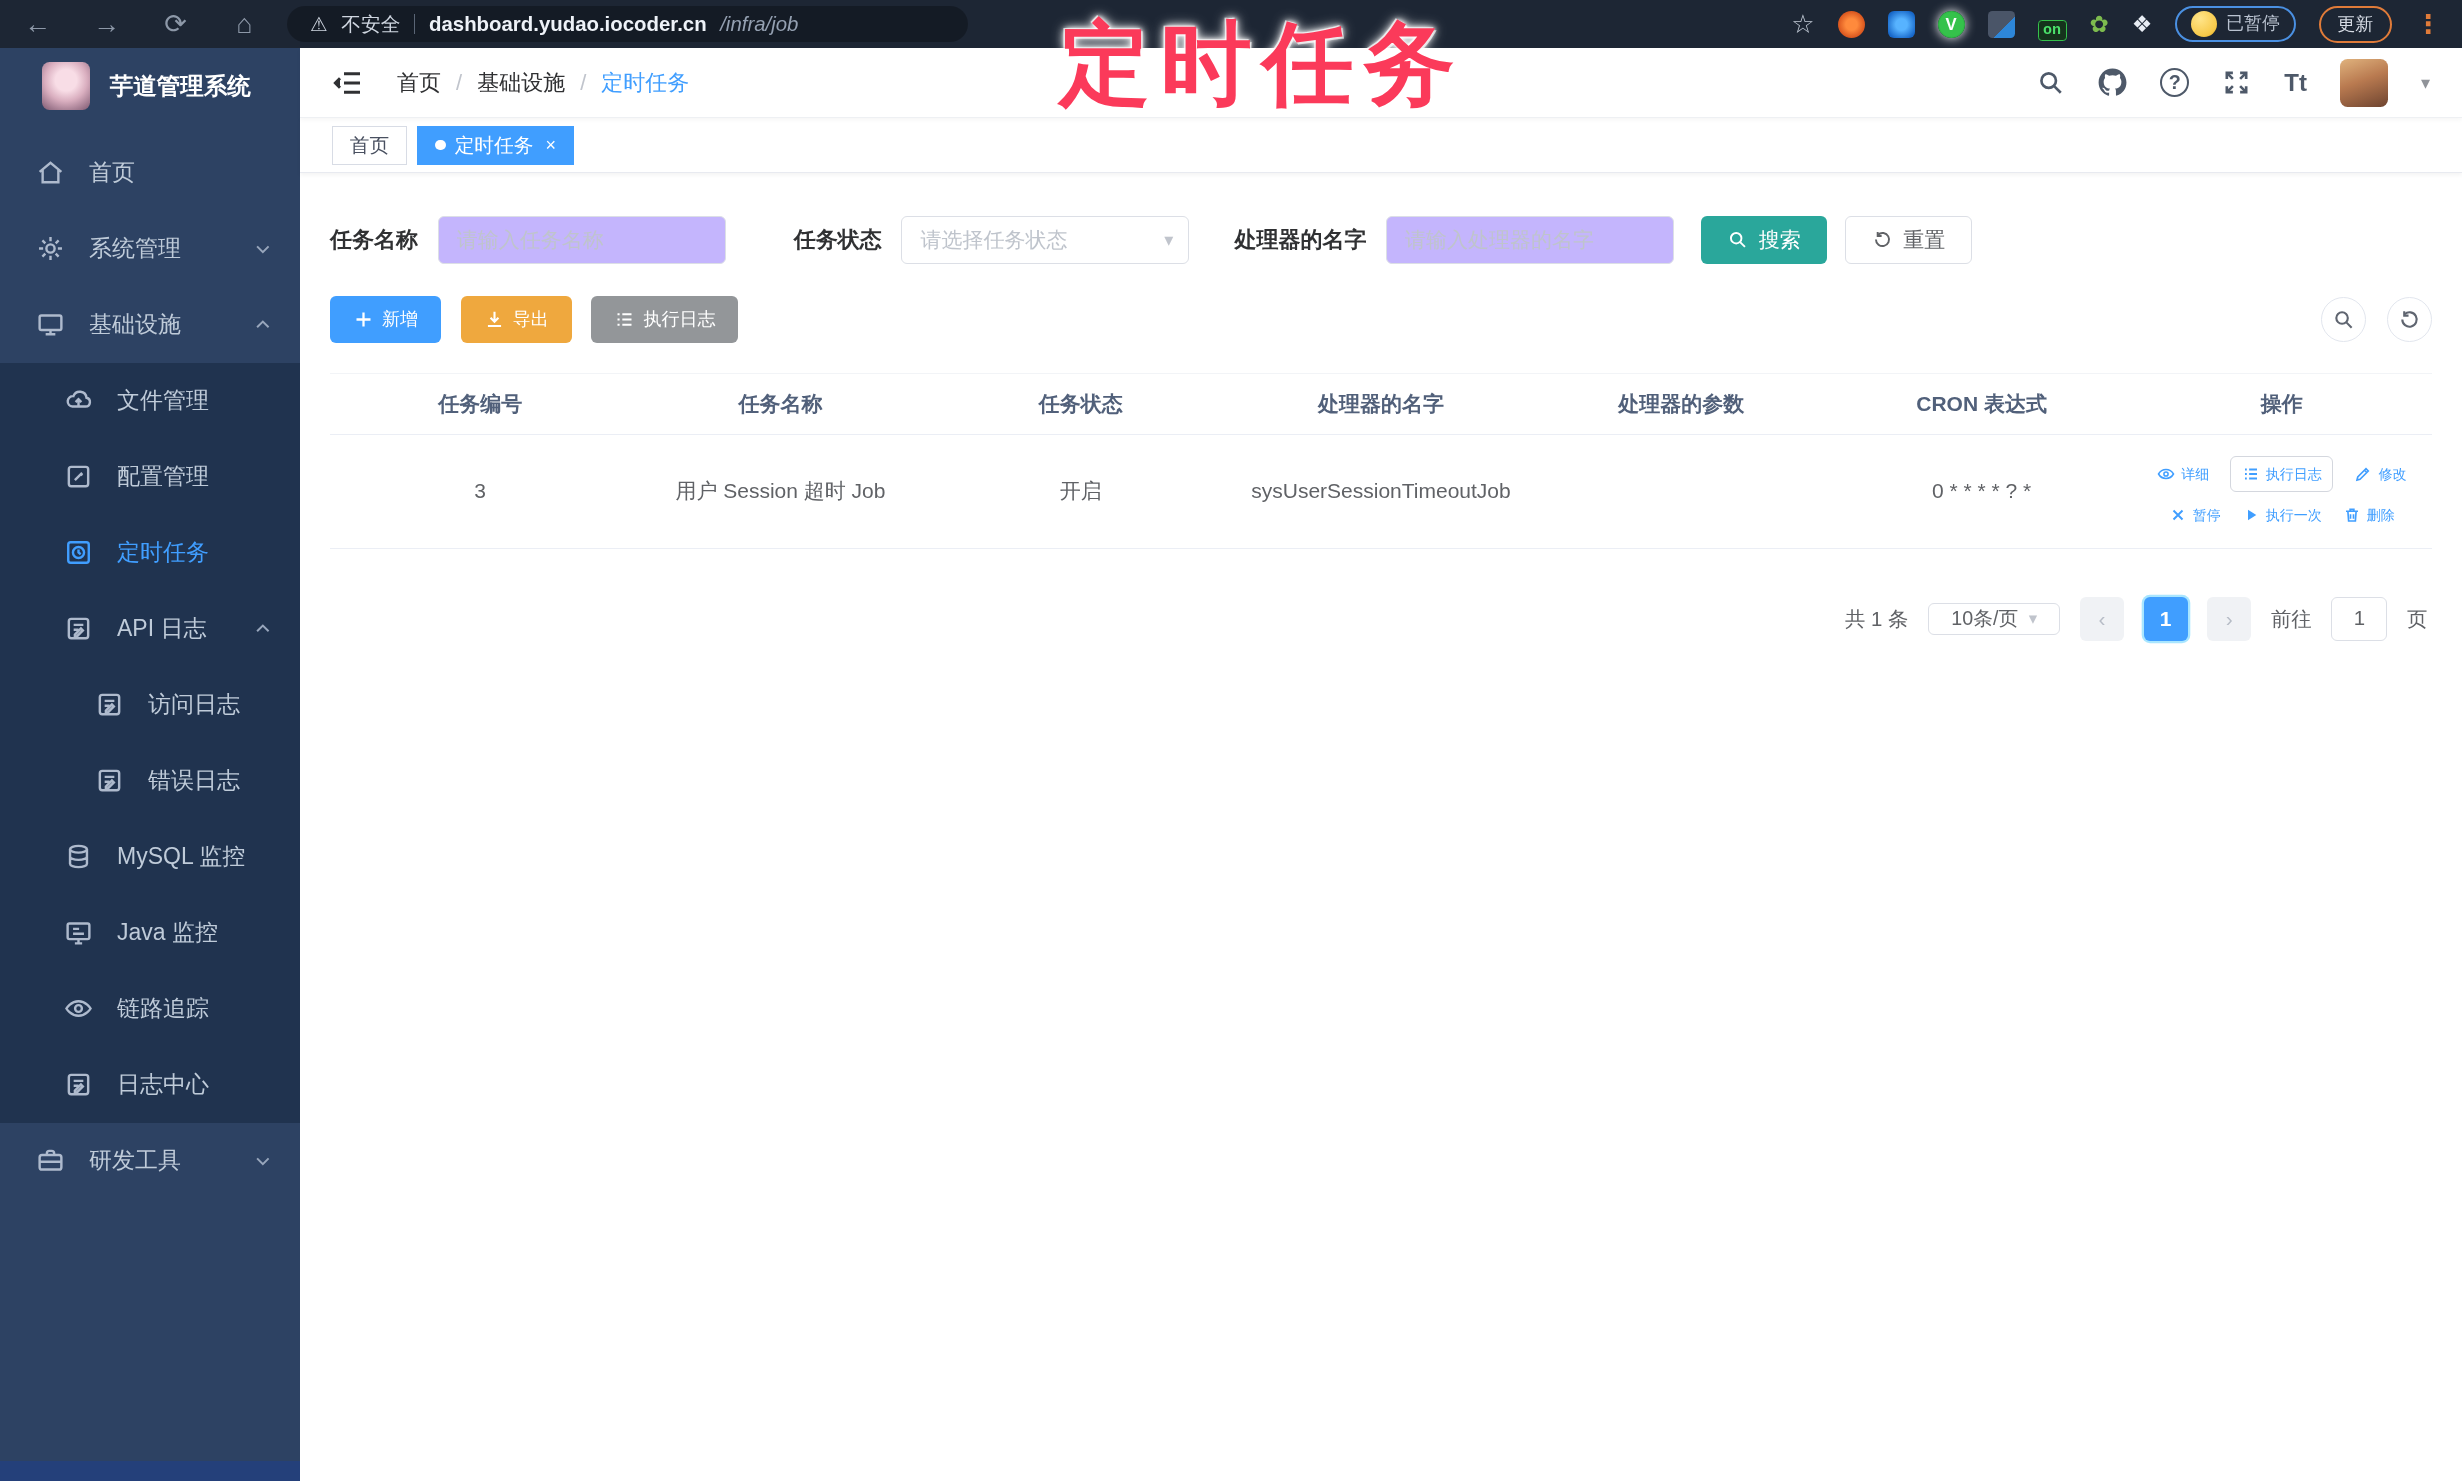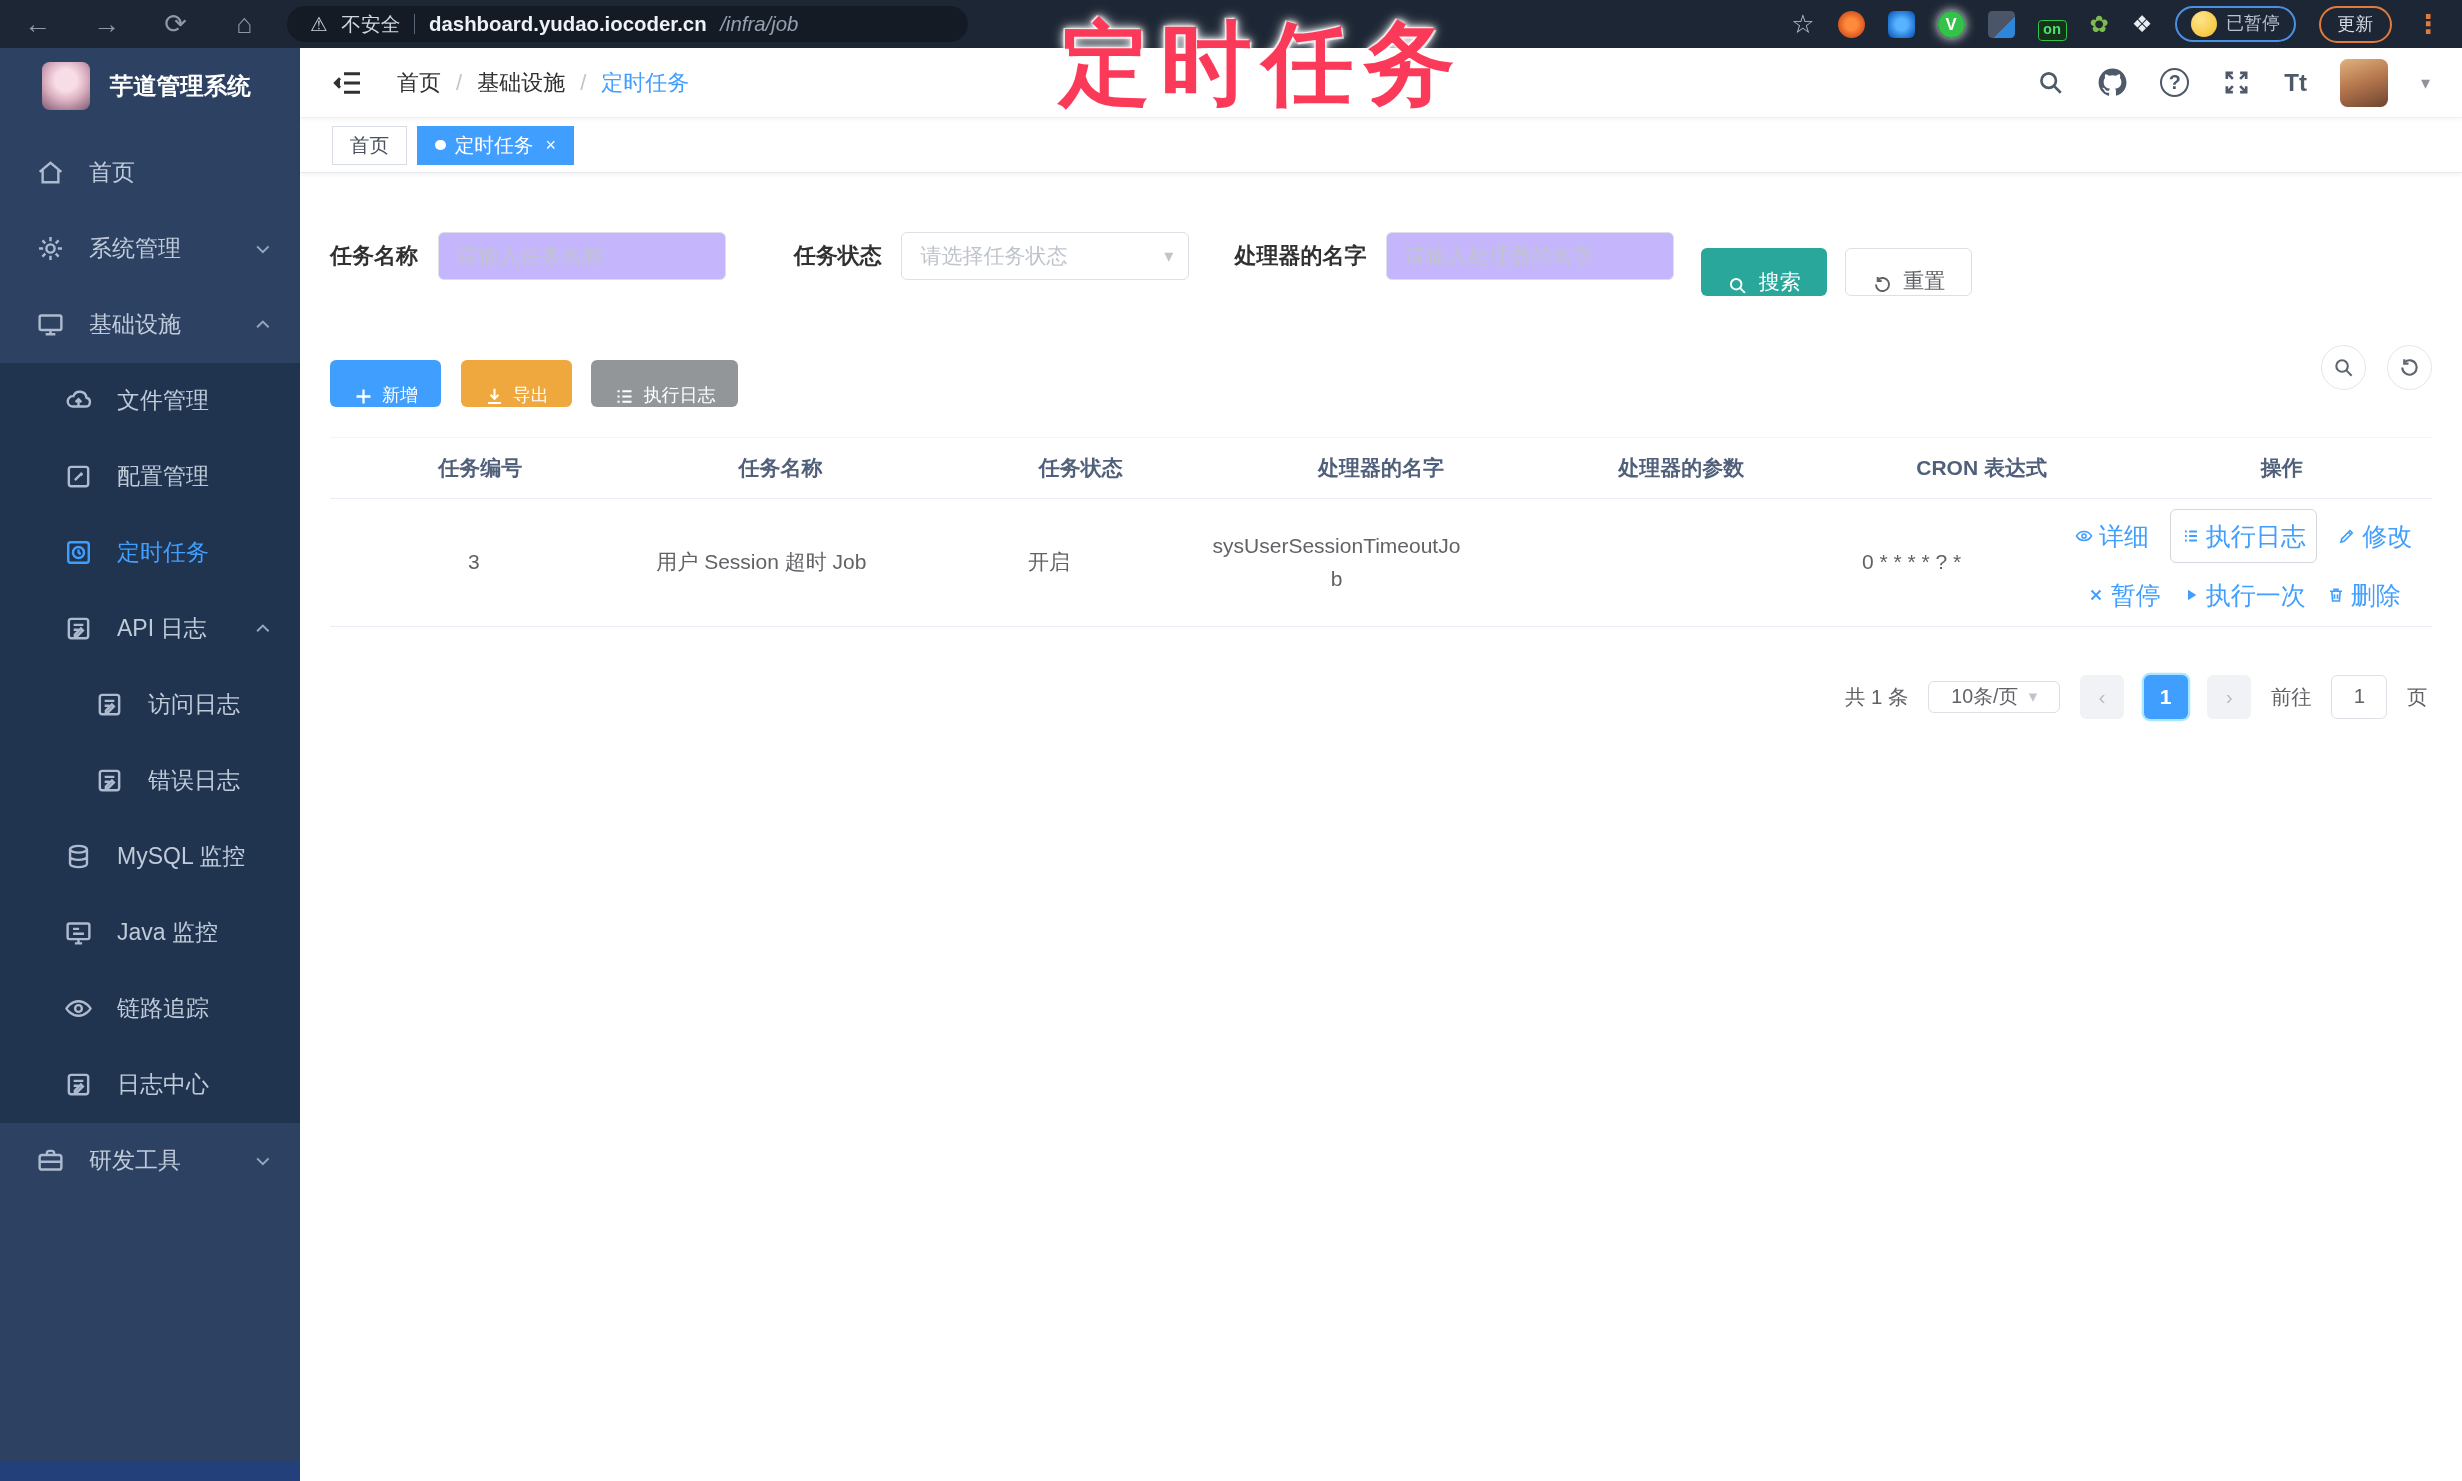--- a/index.html
+++ b/index.html
@@ -87,23 +87,23 @@
   .f-label { font-size:22px; font-weight:700; color:#303133; margin-right:19.7px; white-space:nowrap; }
   .f-input { width:288px; height:48px; border:1.5px solid #dcdfe6; border-radius:6px;
     padding:0 18px; font-size:21px; color:#606266; outline:none; background:#c4b5fd;
     font-family:"Liberation Sans","DejaVu Sans",sans-serif; }
   .f-input::placeholder { color:#bfc4cc; }
   .f-select { width:288px; height:48px; border:1.5px solid #dcdfe6; border-radius:6px;
     display:flex; align-items:center; padding:0 18px; font-size:21px; color:#bfc4cc;
     position:relative; cursor:pointer; background:#fff; }
   .f-select .sel-caret { position:absolute; right:15px; color:#c0c4cc; font-size:18px; }
   .gap90 { width:68px; } .gap60 { width:45px; } .gap36 { width:27px; } .gap24 { width:18px; }
-  .btn { height:48px; border-radius:6px; border:none; display:inline-flex; align-items:flex-end;
+  .btn { height:48px; border-radius:6px; border:none; display:inline-flex; align-items:center;
     justify-content:center; gap:10.6px; font-size:21px; cursor:pointer; padding:0 26px;
-    font-family:"Liberation Sans","DejaVu Sans",sans-serif;margin-top:32px; }
+    font-family:"Liberation Sans","DejaVu Sans",sans-serif; }
   .btn .bsvg { width:21px; height:21px; }
   .btn-search { background:#2aa79b; color:#fff; }
   .btn-reset { background:#fff; border:1.5px solid #dcdfe6; color:#606266; }
 
   
   .toolbar-row { display:flex; align-items:center; margin-top:32px; gap:19.7px; }
   .btn-sm { height:47px; padding:0 23px; font-size:18px; border-radius:6px;gap:8px; }
   .btn-add { background:#409eff; color:#fff; }
   .btn-export { background:#efa83e; color:#fff; }
   .btn-exec { background:#939699; color:#fff; }
@@ -114,21 +114,21 @@
 
   
   .table { margin-top:30px; border-top:1.5px solid #f2f4f7; }
   .t-head, .t-row { display:grid; grid-template-columns:repeat(7,1fr); align-items:center; }
   .t-head { height:61px; border-bottom:1.5px solid #ebeef5; }
   .th { text-align:center; font-size:21px; font-weight:700; color:#51607a; }
   .t-row { min-height:114px; border-bottom:1.5px solid #ebeef5; }
   .td { text-align:center; font-size:21px; color:#606266; padding:10.6px 19.7px; word-break:break-all; line-height:1.6; }
   .ops { display:flex; flex-direction:column; gap:12px; align-items:center; }
   .ops-line { display:flex; align-items:center; gap:21px; }
-  .op-link { display:inline-flex; align-items:center; gap:6px; color:#409eff; font-size:25px; cursor:pointer; white-space:nowrap; }
+  .op-link { display:inline-flex; align-items:center; gap:6px; color:#409eff; font-size:14px; cursor:pointer; white-space:nowrap; }
   .op-link svg { width:18px; height:18px; }
   .op-boxed { border:1.5px solid #d4d7de; border-radius:6px; padding:6px 10.6px; background:#fff; }
 
   
   .pager-row { margin-top:48px; display:flex; justify-content:flex-end; align-items:center;
     gap:19.7px; font-size:20.4px; color:#606266; padding-right:4.5px; }
   .psize { width:132px; height:32px; border:1.5px solid #dcdfe6; border-radius:6px; display:flex;
     align-items:center; justify-content:center; gap:10.6px; color:#606266; font-size:19.7px; cursor:pointer; }
   .psize .sel-caret { color:#c0c4cc; font-size:16.7px; }
   .pg-btn { width:44px; height:44px; border-radius:6px; background:#f0f2f5; color:#b6bcc6;

